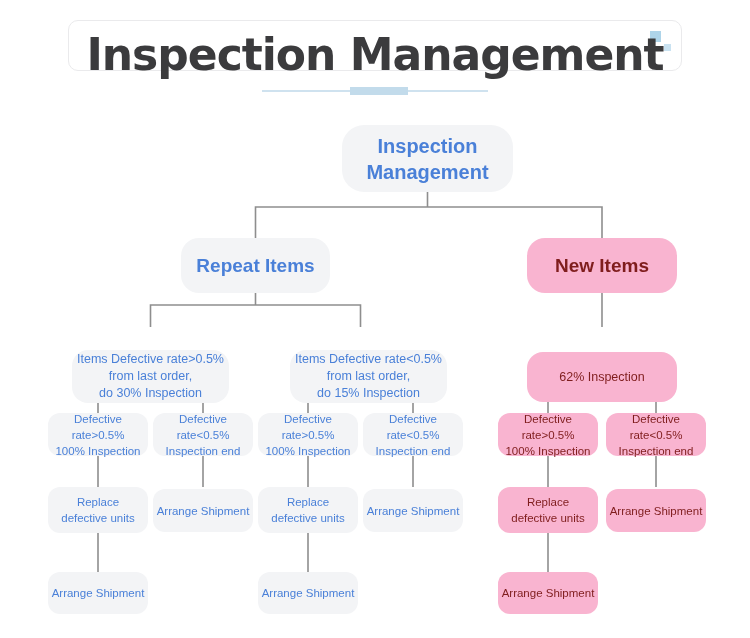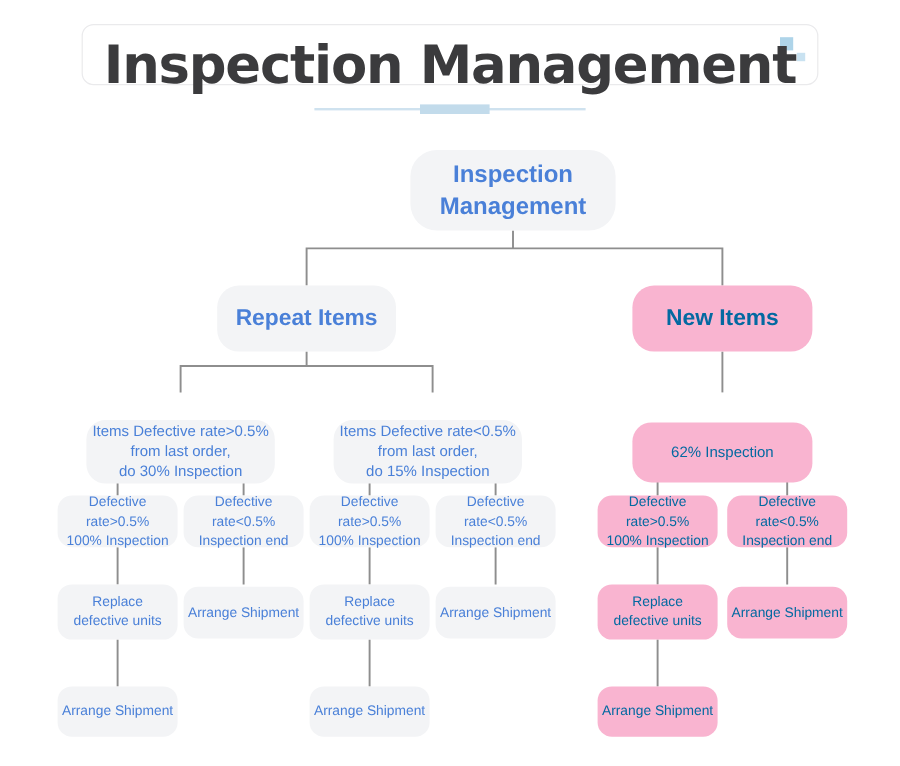--- a/index.html
+++ b/index.html
@@ -39,21 +39,21 @@
 
   
   .connectors { position:absolute; left:0; top:0; z-index:0; }
 
   .node {
     position:absolute; z-index:1;
     display:flex; align-items:center; justify-content:center;
     text-align:center;
   }
   .node.gray { background:#f3f4f6; color:#4a80d8; }
-  .node.pink { background:#f9b4d0; color:#0369a1; }
+  .node.pink { background:#f9b4d0; color:#7f1d1d; }
 
   .node-label { white-space:pre-line; }
   .lbl-lg { font-size:20px; font-weight:700; line-height:26px; }
   .lbl-md { font-size:19px; font-weight:700; line-height:22px; }
   .lbl-sm { font-size:12.5px; font-weight:500; line-height:17px; }
   .lbl-xs { font-size:11.5px; font-weight:500; line-height:16px; }
 
   .r22 { border-radius:22px; }
   .r18 { border-radius:18px; }
   .r16 { border-radius:16px;margin-top:23px; }
@@ -91,21 +91,21 @@
 </div>
 <div class="node pink r18" style="left:527px;top:238px;width:150px;height:55px">
   <span class="node-label lbl-md">New Items</span>
 </div>
 
 <div class="node gray r16" style="left:72px;top:327px;width:157px;height:53px">
   <span class="node-label lbl-sm">Items Defective rate&gt;0.5%
 from last order,
 do 30% Inspection</span>
 </div>
-<div class="node gray r16" style="left:278px;top:327px;width:157px;height:53px">
+<div class="node gray r16" style="left:290px;top:327px;width:157px;height:53px">
   <span class="node-label lbl-sm">Items Defective rate&lt;0.5%
 from last order,
 do 15% Inspection</span>
 </div>
 <div class="node pink r16" style="left:527px;top:329px;width:150px;height:50px">
   <span class="node-label lbl-sm">62% Inspection</span>
 </div>
 
 <div class="node gray r12" style="left:48px;top:413px;width:100px;height:43px">
   <span class="node-label lbl-xs">Defective rate&gt;0.5%

